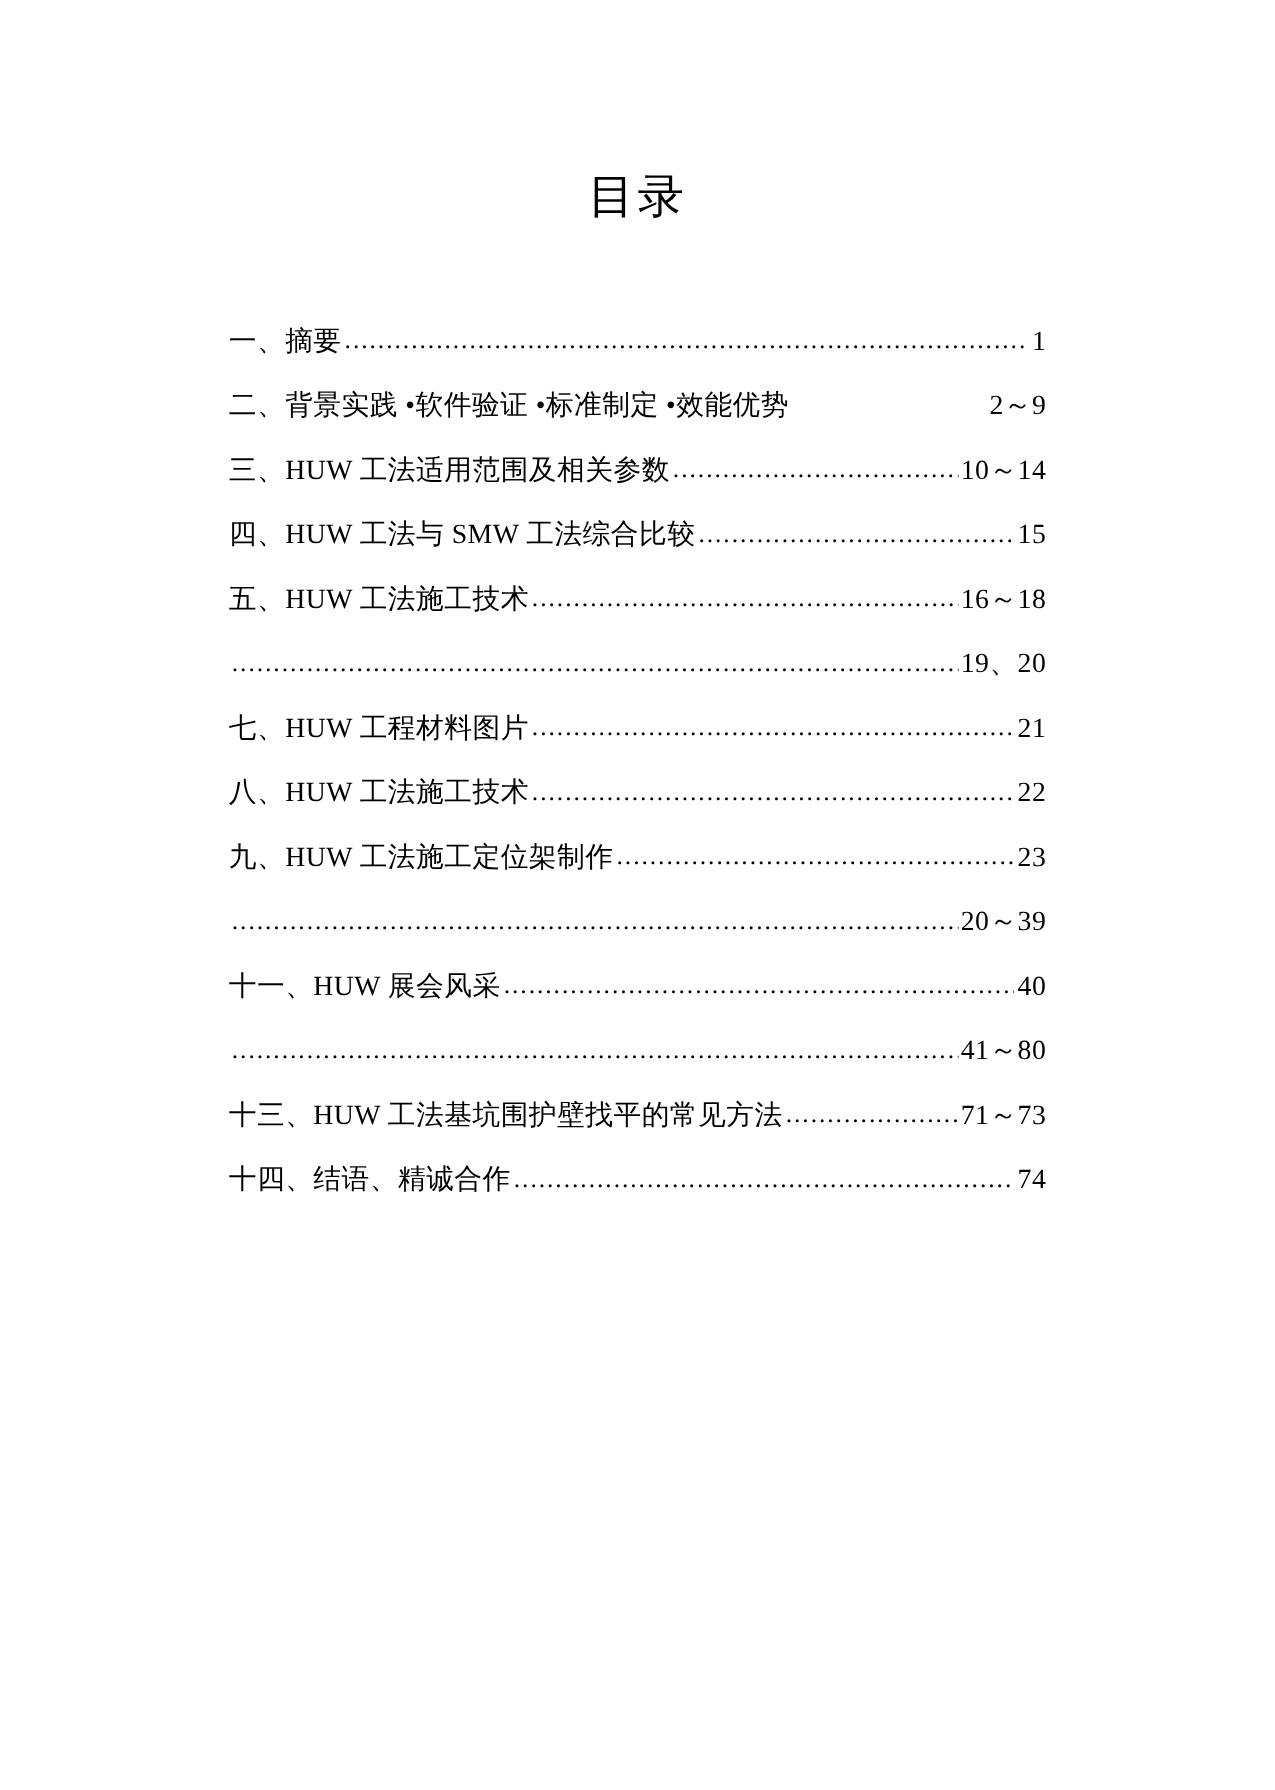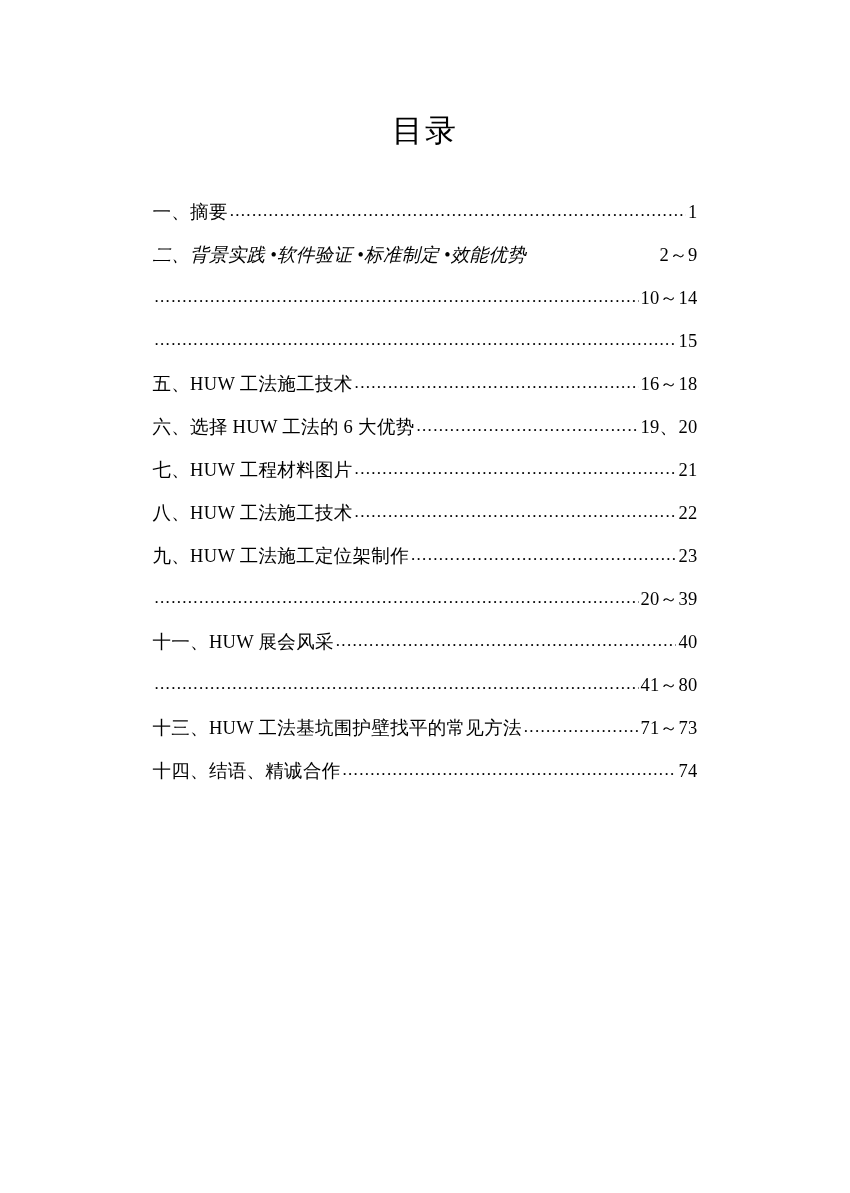--- a/index.html
+++ b/index.html
@@ -25,21 +25,21 @@
   .doc-title {
     text-align: center;
     font-size: 31px;
     letter-spacing: 2px;
     margin: 0;
     padding-top: 110px;
     font-weight: normal;
     font-family: "Liberation Serif", "DejaVu Serif", serif;
   }
   .toc {
-    margin: 0 auto;
+    margin: 16px auto;
     padding-top: 26px;
     width: 545px;
   }
   .toc-entry {
     display: flex;
     align-items: flex-end;
     font-size: 18.5px;
     line-height: 1.0;
     height: 43px;
     white-space: nowrap;
@@ -56,21 +56,21 @@
     letter-spacing: 1.3px;
     color: #000;
     margin: 0 2px 2px 2px;
     min-width: 4px;
   }
   .toc-page {
     flex: 0 0 auto;
     text-align: right;
     letter-spacing: 0.3px;
   }
-  .toc-entry.nodots .toc-label { flex: 1 1 auto; font-style: italic; }
+  .toc-entry.nodots .toc-label { flex: 1 1 auto; }
 </style>
 </head>
 <body>
 
 <div class="page">
 
   <h1 class="doc-title">目录</h1>
 
   <div class="toc">
 
@@ -80,37 +80,38 @@
       <span class="toc-page">1</span>
     </div>
 
     <div class="toc-entry nodots">
       <span class="toc-label">二、背景实践 •软件验证 •标准制定 •效能优势</span>
 
       <span class="toc-page">2～9</span>
     </div>
 
     <div class="toc-entry">
+      <span class="toc-label">三、HUW 工法适用范围及相关参数</span>
       <span class="toc-dots">.......................................................................................................</span>
       <span class="toc-page">10～14</span>
     </div>
 
     <div class="toc-entry">
+      <span class="toc-label">四、HUW 工法与 SMW 工法综合比较</span>
       <span class="toc-dots">.......................................................................................................</span>
       <span class="toc-page">15</span>
     </div>
 
     <div class="toc-entry">
       <span class="toc-label">五、HUW 工法施工技术</span>
       <span class="toc-dots">.......................................................................................................</span>
       <span class="toc-page">16～18</span>
     </div>
 
     <div class="toc-entry">
-      <span class="toc-label">六、选择 HUW 工法的 6 大优势</span>
       <span class="toc-dots">.......................................................................................................</span>
       <span class="toc-page">19、20</span>
     </div>
 
     <div class="toc-entry">
       <span class="toc-label">七、HUW 工程材料图片</span>
       <span class="toc-dots">.......................................................................................................</span>
       <span class="toc-page">21</span>
     </div>
 

